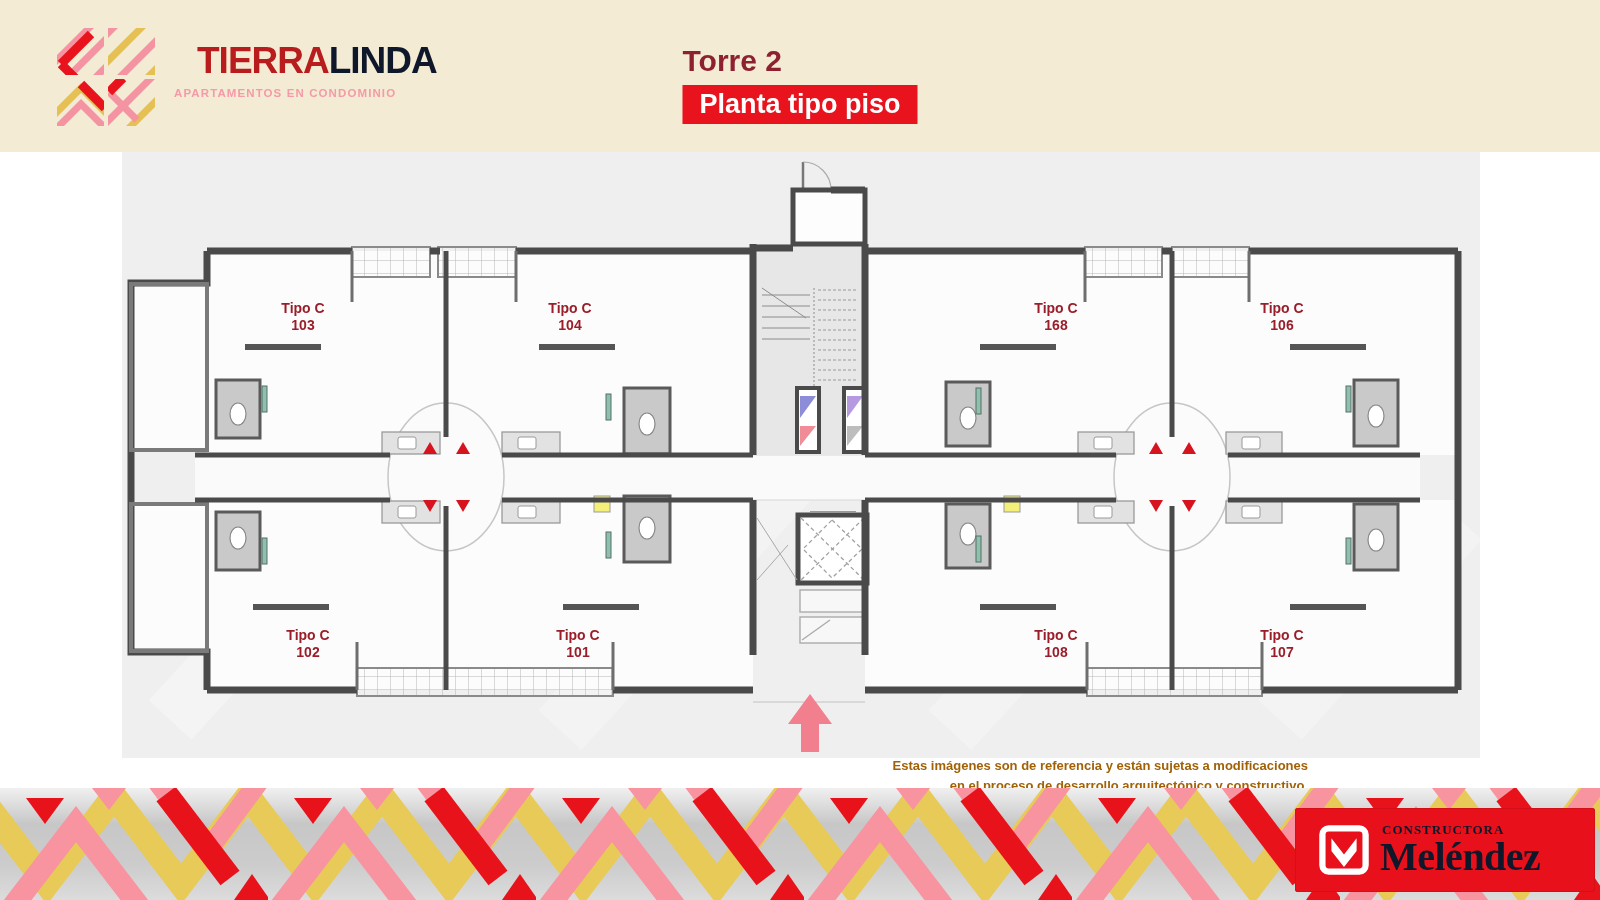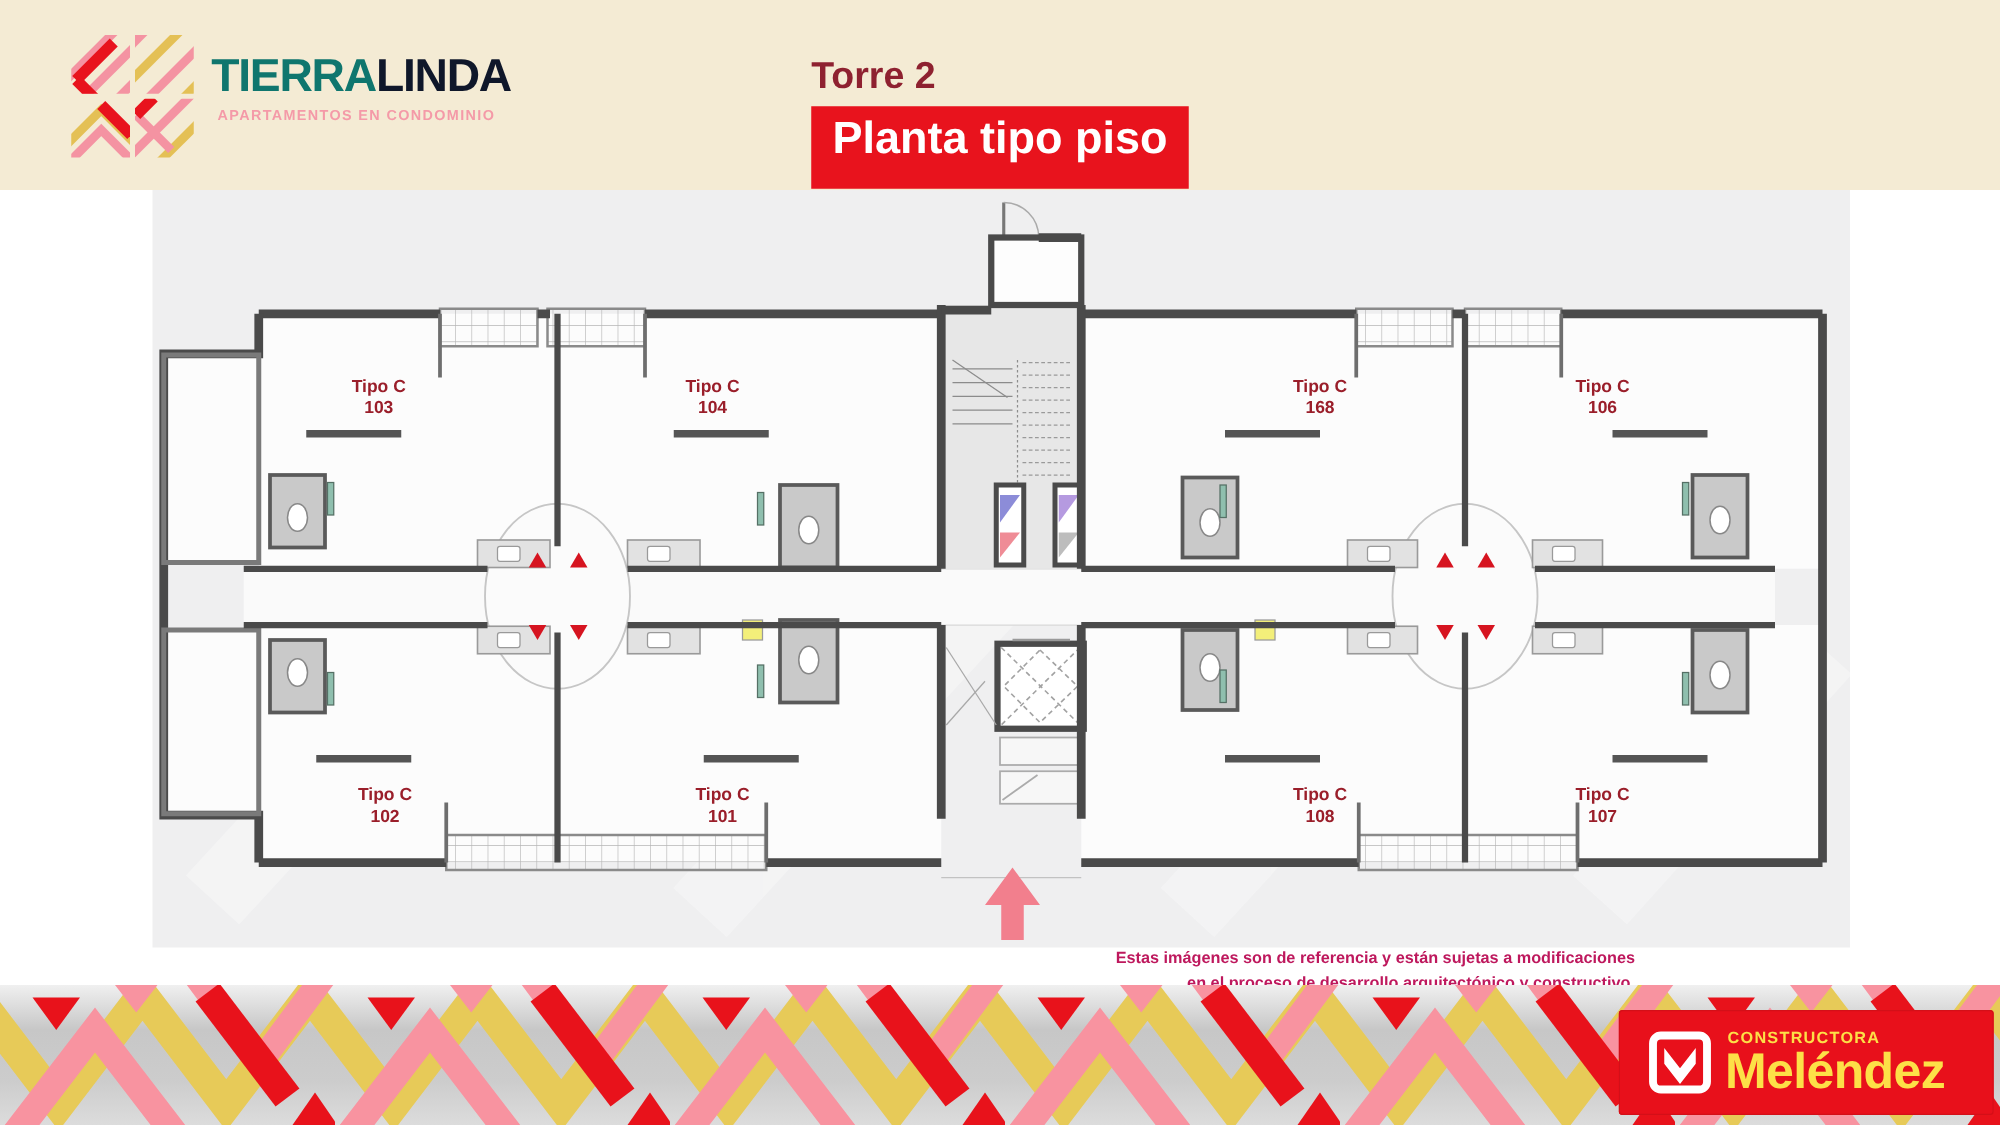--- a/index.html
+++ b/index.html
@@ -5,49 +5,49 @@
   html,body{margin:0;padding:0;background:#ffffff;}
   .page{position:relative;width:1600px;height:900px;overflow:hidden;background:#ffffff;
         font-family:"Liberation Sans",sans-serif;}
 
   
   .masthead{position:absolute;left:0;top:0;width:1600px;height:152px;background:#f4ebd4;}
   .brand{position:absolute;left:57px;top:28px;display:flex;}
   .logo-mark{width:100px;height:100px;}
   .wordmark{margin-left:12px;}
   .wm-line1{font-size:37px;font-weight:bold;letter-spacing:-1px;line-height:1;margin-top:14px;}
-  .wm-tierra{color:#0f766e;}
+  .wm-tierra{color:#b91c1c;margin-left:28px;}
   .wm-linda{color:#0f172a;}
   .wm-sub{font-size:28px;font-weight:bold;color:#f493a2;line-height:1;margin-top:3px;margin-left:4px;}
   .wm-tag{font-size:11.5px;font-weight:bold;color:#f49aa8;letter-spacing:1.1px;margin-top:8px;margin-left:5px;}
   .title-block{position:absolute;left:800px;top:44px;transform:translateX(-50%);text-align:left;}
   .tower-title{font-size:30px;font-weight:bold;color:#8e2130;}
   .plan-badge{display:inline-block;margin-top:7px;background:#e8131d;color:#ffffff;
-              font-size:36px;font-weight:bold;padding:4px 17px 20px 17px;}
+              font-size:27px;font-weight:bold;padding:4px 17px 4px 17px;}
 
   
   .plan-svg{position:absolute;left:0;top:0;width:1600px;height:900px;}
   .unit-label{position:absolute;transform:translate(-50%,-50%);text-align:center;
               color:#9a1e2a;font-weight:bold;font-size:14px;line-height:1.2;white-space:nowrap;}
   .u103{left:303px;top:317px;} .u104{left:570px;top:317px;}
   .u105{left:1056px;top:317px;} .u106{left:1282px;top:317px;}
   .u102{left:308px;top:644px;} .u101{left:578px;top:644px;}
   .u108{left:1056px;top:644px;} .u107{left:1282px;top:644px;}
 
   .disclaimer{position:absolute;right:292px;top:756px;text-align:right;
-              color:#be185d;font-size:13px;line-height:1.55;font-weight:bold;}
+              color:#a16207;font-size:13px;line-height:1.55;font-weight:bold;}
 
   
   .footer-band{position:absolute;left:0;top:788px;width:1600px;height:112px;
                background:linear-gradient(180deg,#f0f0f0 0%,#c7c7c7 32%,#cccccc 68%,#dcdcdc 100%);}
   .footer-pattern{position:absolute;left:0;top:0;width:1600px;height:112px;}
   .melendez{position:absolute;left:1295px;top:20px;width:300px;height:84px;background:#e8101b;
             border-radius:3px;display:flex;align-items:center;box-shadow:0 0 0 1px #d40f18 inset;}
   .m-icon{width:54px;height:54px;margin-left:22px;flex:0 0 auto;}
-  .m-text{margin-left:9px;color:#fde047;line-height:1;}
+  .m-text{margin-left:9px;color:#0f172a;line-height:1;font-family:Liberation Serif, serif;}
   .m-top{font-size:13px;font-weight:bold;letter-spacing:1px;margin-left:2px;}
   .m-name{font-size:40px;font-weight:bold;letter-spacing:-0.5px;margin-top:1px;}
 </style>
 </head>
 <body>
 
 <div class="page">
 
   <header class="masthead">
     <div class="brand">

